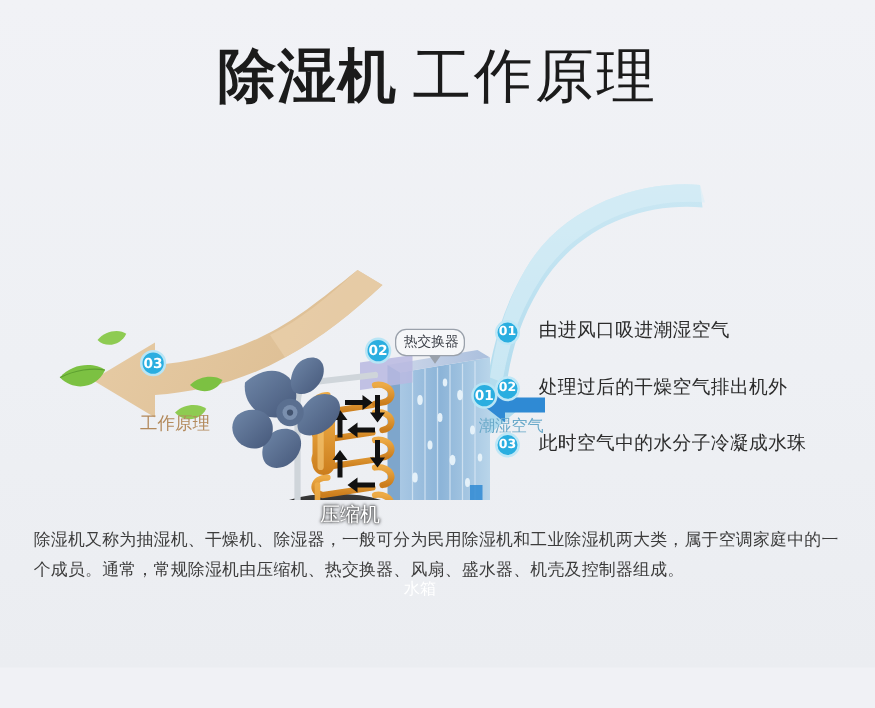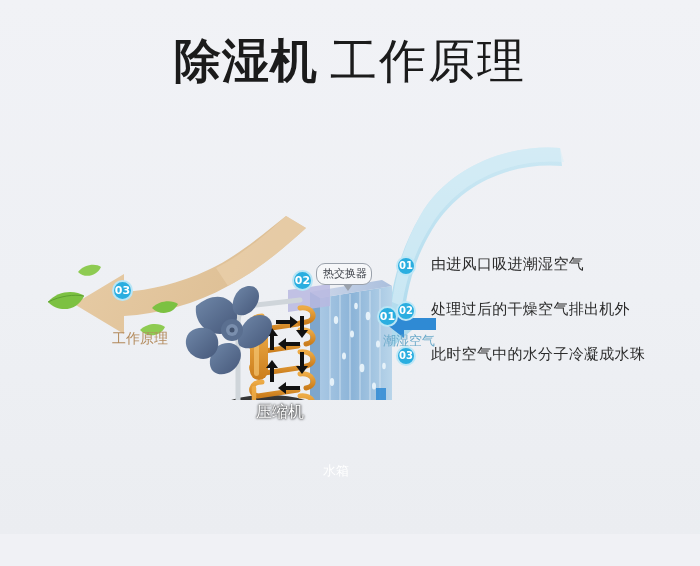--- a/index.html
+++ b/index.html
@@ -404,15 +404,16 @@
       <span class="legend-badge">02</span>
       <span class="legend-text">处理过后的干燥空气排出机外</span>
     </div>
     <div class="legend-item">
       <span class="legend-badge">03</span>
       <span class="legend-text">此时空气中的水分子冷凝成水珠</span>
     </div>
   </div>
 
   <div class="body-copy">
+    <p class="para">除湿机又称为抽湿机、干燥机、除湿器，一般可分为民用除湿机和工业除湿机两大类，属于空调家庭中的一个成员。通常，常规除湿机由压缩机、热交换器、风扇、盛水器、机壳及控制器组成。</p>
   </div>
 
 </div>
 
 </body></html>

